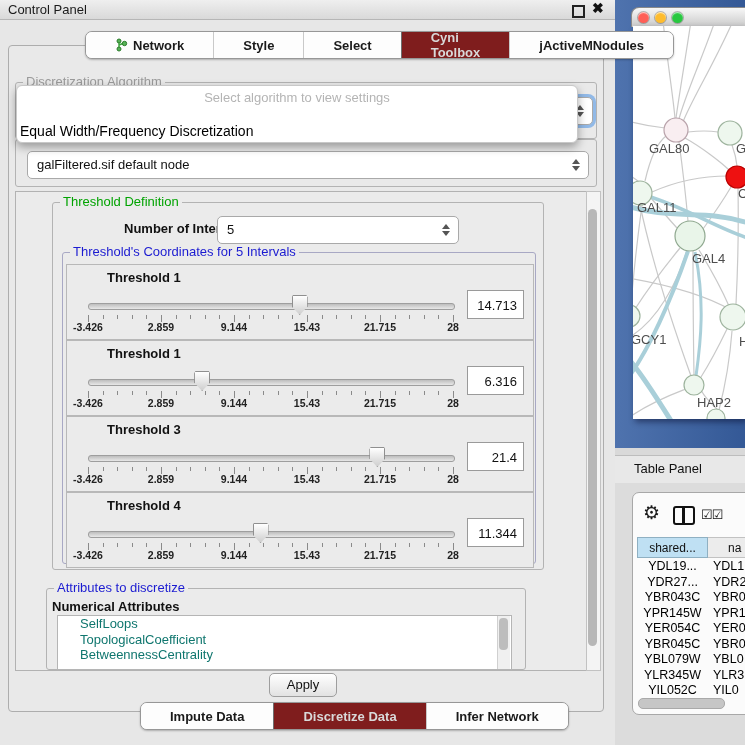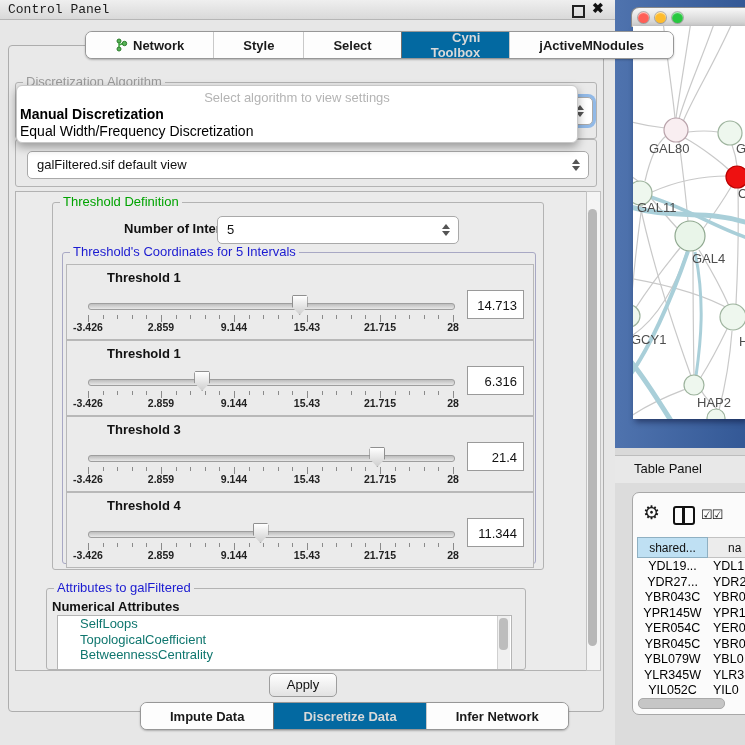--- a/index.html
+++ b/index.html
@@ -2,30 +2,30 @@
 <html><head>
 <meta charset="utf-8">
 <style>
   html,body{margin:0;padding:0;}
   body{width:745px;height:745px;overflow:hidden;font-family:"Liberation Sans",sans-serif;-webkit-font-smoothing:antialiased;}
   #root{position:relative;width:745px;height:745px;background:#e7e7e7;overflow:hidden;}
 
   
   #cp{position:absolute;left:0;top:0;width:615px;height:745px;background:#e7e7e7;}
   #cp-titlebar{position:absolute;left:0;top:0;width:615px;height:19px;background:linear-gradient(#efefef,#d9d9d9);border-bottom:1px solid #b6b6b6;}
-  #cp-title{position:absolute;left:8px;top:2px;font-size:13px;color:#1a1a1a;font-family:Liberation Mono, monospace;}
+  #cp-title{position:absolute;left:8px;top:2px;font-size:13px;color:#1a1a1a;}
   #float-icon{position:absolute;left:572px;top:5px;width:9px;height:9px;border:2px solid #222;}
   #close-icon{position:absolute;left:592px;top:0px;font-size:14px;font-weight:bold;color:#111;}
 
   #content-box{position:absolute;left:8px;top:45px;width:594px;height:665px;background:#e9e9e9;border:1px solid #adadad;border-radius:4px;}
 
   .tabbar{position:absolute;display:flex;height:26px;border:1px solid #979797;border-radius:7px;overflow:hidden;background:#fff;box-shadow:0 1px 2px rgba(0,0,0,.25);z-index:20;}
   .tab{display:flex;align-items:center;padding:0 29px;font-size:13px;font-weight:bold;color:#1a1a1a;background:#fdfdfd;border-left:1px solid #c9c9c9;cursor:default;}
   .tab:first-child{border-left:none;}
-  .tab.sel{background:#0369a1;color:#d9d9d9;border-left-color:#6f6f6f;text-align:right;}
+  .tab.sel{background:#7f1d1d;color:#d9d9d9;border-left-color:#6f6f6f;}
   .tab .ticon{margin-right:5px;display:inline-flex;}
   #top-tabs{left:85px;top:31px;}
   #bottom-tabs{left:140px;top:702px;}
 
   .group{position:absolute;border:1px solid #b3b3b3;border-radius:3px;}
   .gtitle{position:absolute;font-size:13px;line-height:14px;background:#e9e9e9;padding:0 3px;white-space:nowrap;z-index:2;}
   .gtitle.gray{color:#9a9a9a;}
   .gtitle.green{color:#00a300;}
   .gtitle.blue{color:#1b1bd1;}
   .gtitle.black{color:#111;font-weight:normal;}
@@ -108,28 +108,27 @@
       <div class="group" style="left:6px;top:36px;width:580px;height:55px;"></div>
       <div id="combo-algo" class="combo" style="left:16px;top:51px;width:566px;height:26px;">
         <span class="stepper">
             <span class="u"></span>
             <span class="d"></span>
           </span>
       </div>
 
       <div id="popup">
         <div class="prompt">Select algorithm to view settings</div>
-        <div class="opt1">Manual Discretization</div>
         <div class="opt2">Equal Width/Frequency Discretization</div>
       </div>
 
       <span class="gtitle black" style="left:14px;top:86px;z-index:1;">Table Data</span>
       <div class="group" style="left:6px;top:93px;width:580px;height:46px;"></div>
       <div class="combo" style="left:18px;top:105px;width:560px;height:26px;">
-        <span class="cv">galFiltered.sif default view</span>
+        <span class="cv">galFiltered.sif default node</span>
         <span class="stepper">
             <span class="u"></span>
             <span class="d"></span>
           </span>
       </div>
 
       <div id="scrollpane">
 
         <span class="gtitle green" style="left:44px;top:3px;background:#ebebeb;">Threshold Definition</span>
         <div class="group" style="left:36px;top:10px;width:490px;height:366px;"></div>
@@ -293,21 +292,21 @@
               <div class="ticklab" style="left: 64px;">2.859</div>
               <div class="ticklab" style="left: 137px;">9.144</div>
               <div class="ticklab" style="left: 210px;">15.43</div>
               <div class="ticklab" style="left: 283px;">21.715</div>
               <div class="ticklab" style="left: 356px;">28</div>
               <div class="thumb" style="left: 185.547px;"></div>
               <div class="vbox">11.344</div>
             </div>
           </div>
 
-        <span class="gtitle blue" style="left:38px;top:389px;background:#ebebeb;">Attributes to galFiltered</span>
+        <span class="gtitle blue" style="left:38px;top:389px;background:#ebebeb;">Attributes to discretize</span>
         <div class="group" style="left:30px;top:396px;width:478px;height:80px;"></div>
         <span id="attr-sub">Numerical Attributes</span>
         <div id="listbox">
           <div id="list-items">
               <div class="litem">SelfLoops</div>
               <div class="litem">TopologicalCoefficient</div>
               <div class="litem">BetweennessCentrality</div>
             </div>
           <div id="list-scroll">
               <div class="thumb"></div>

